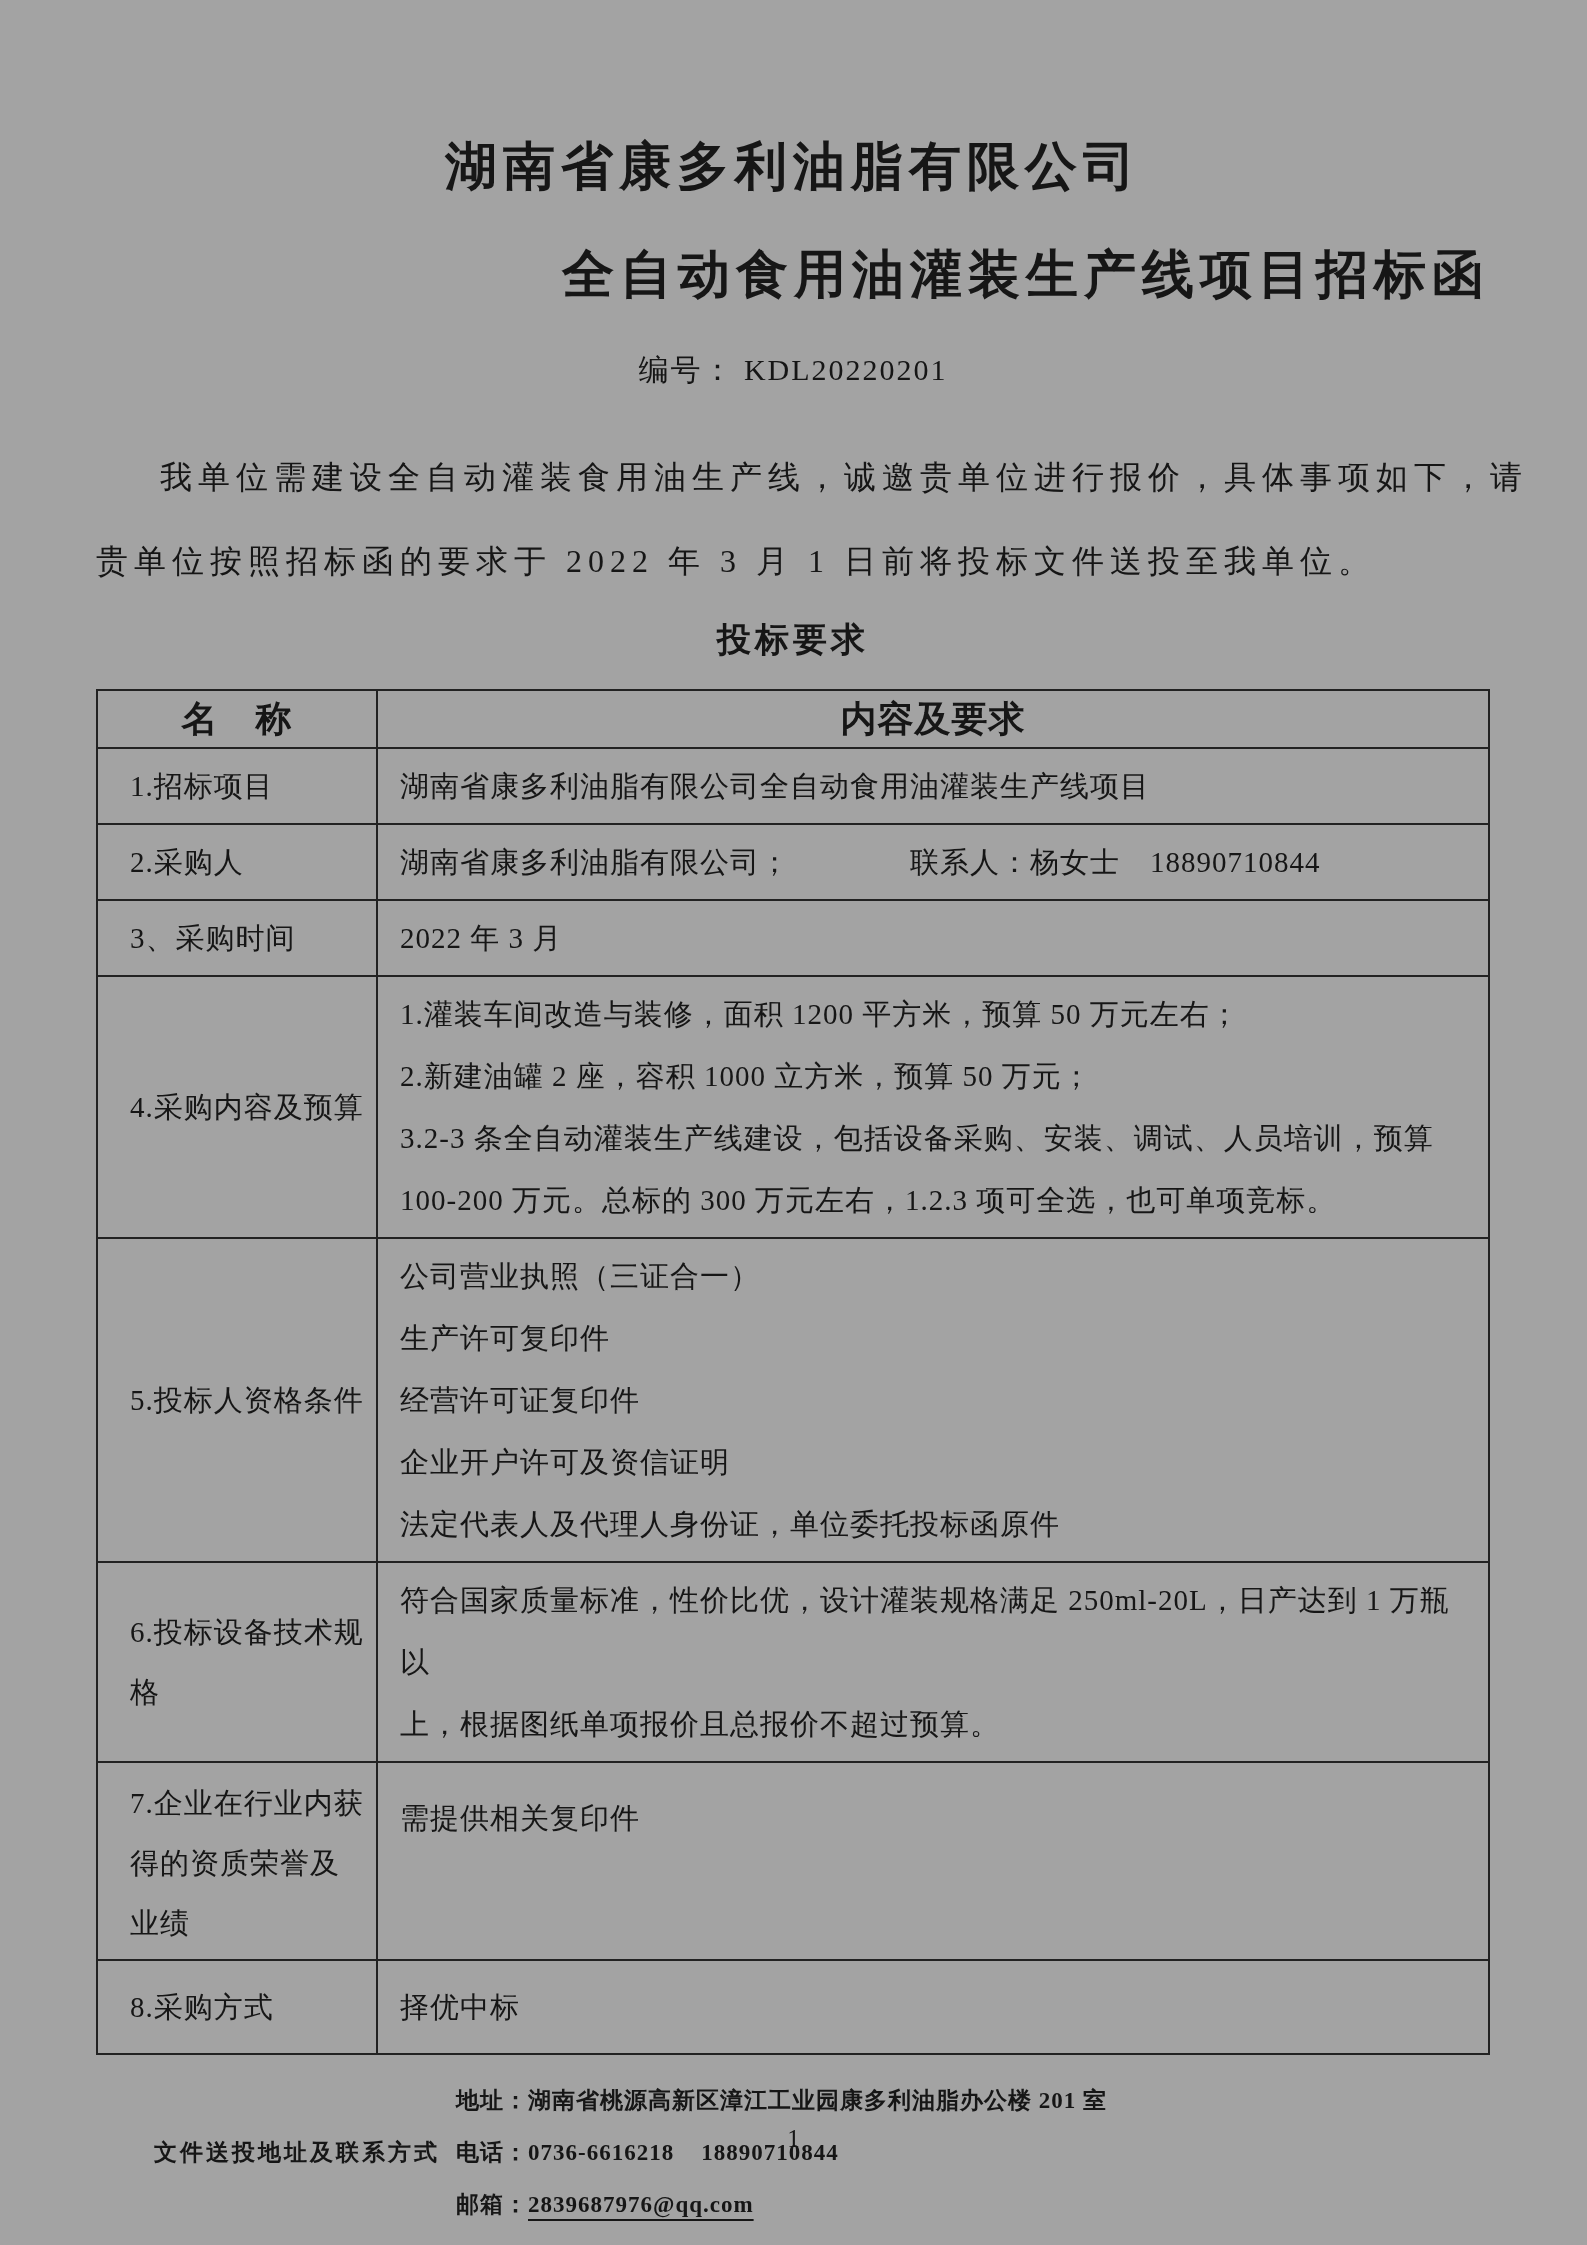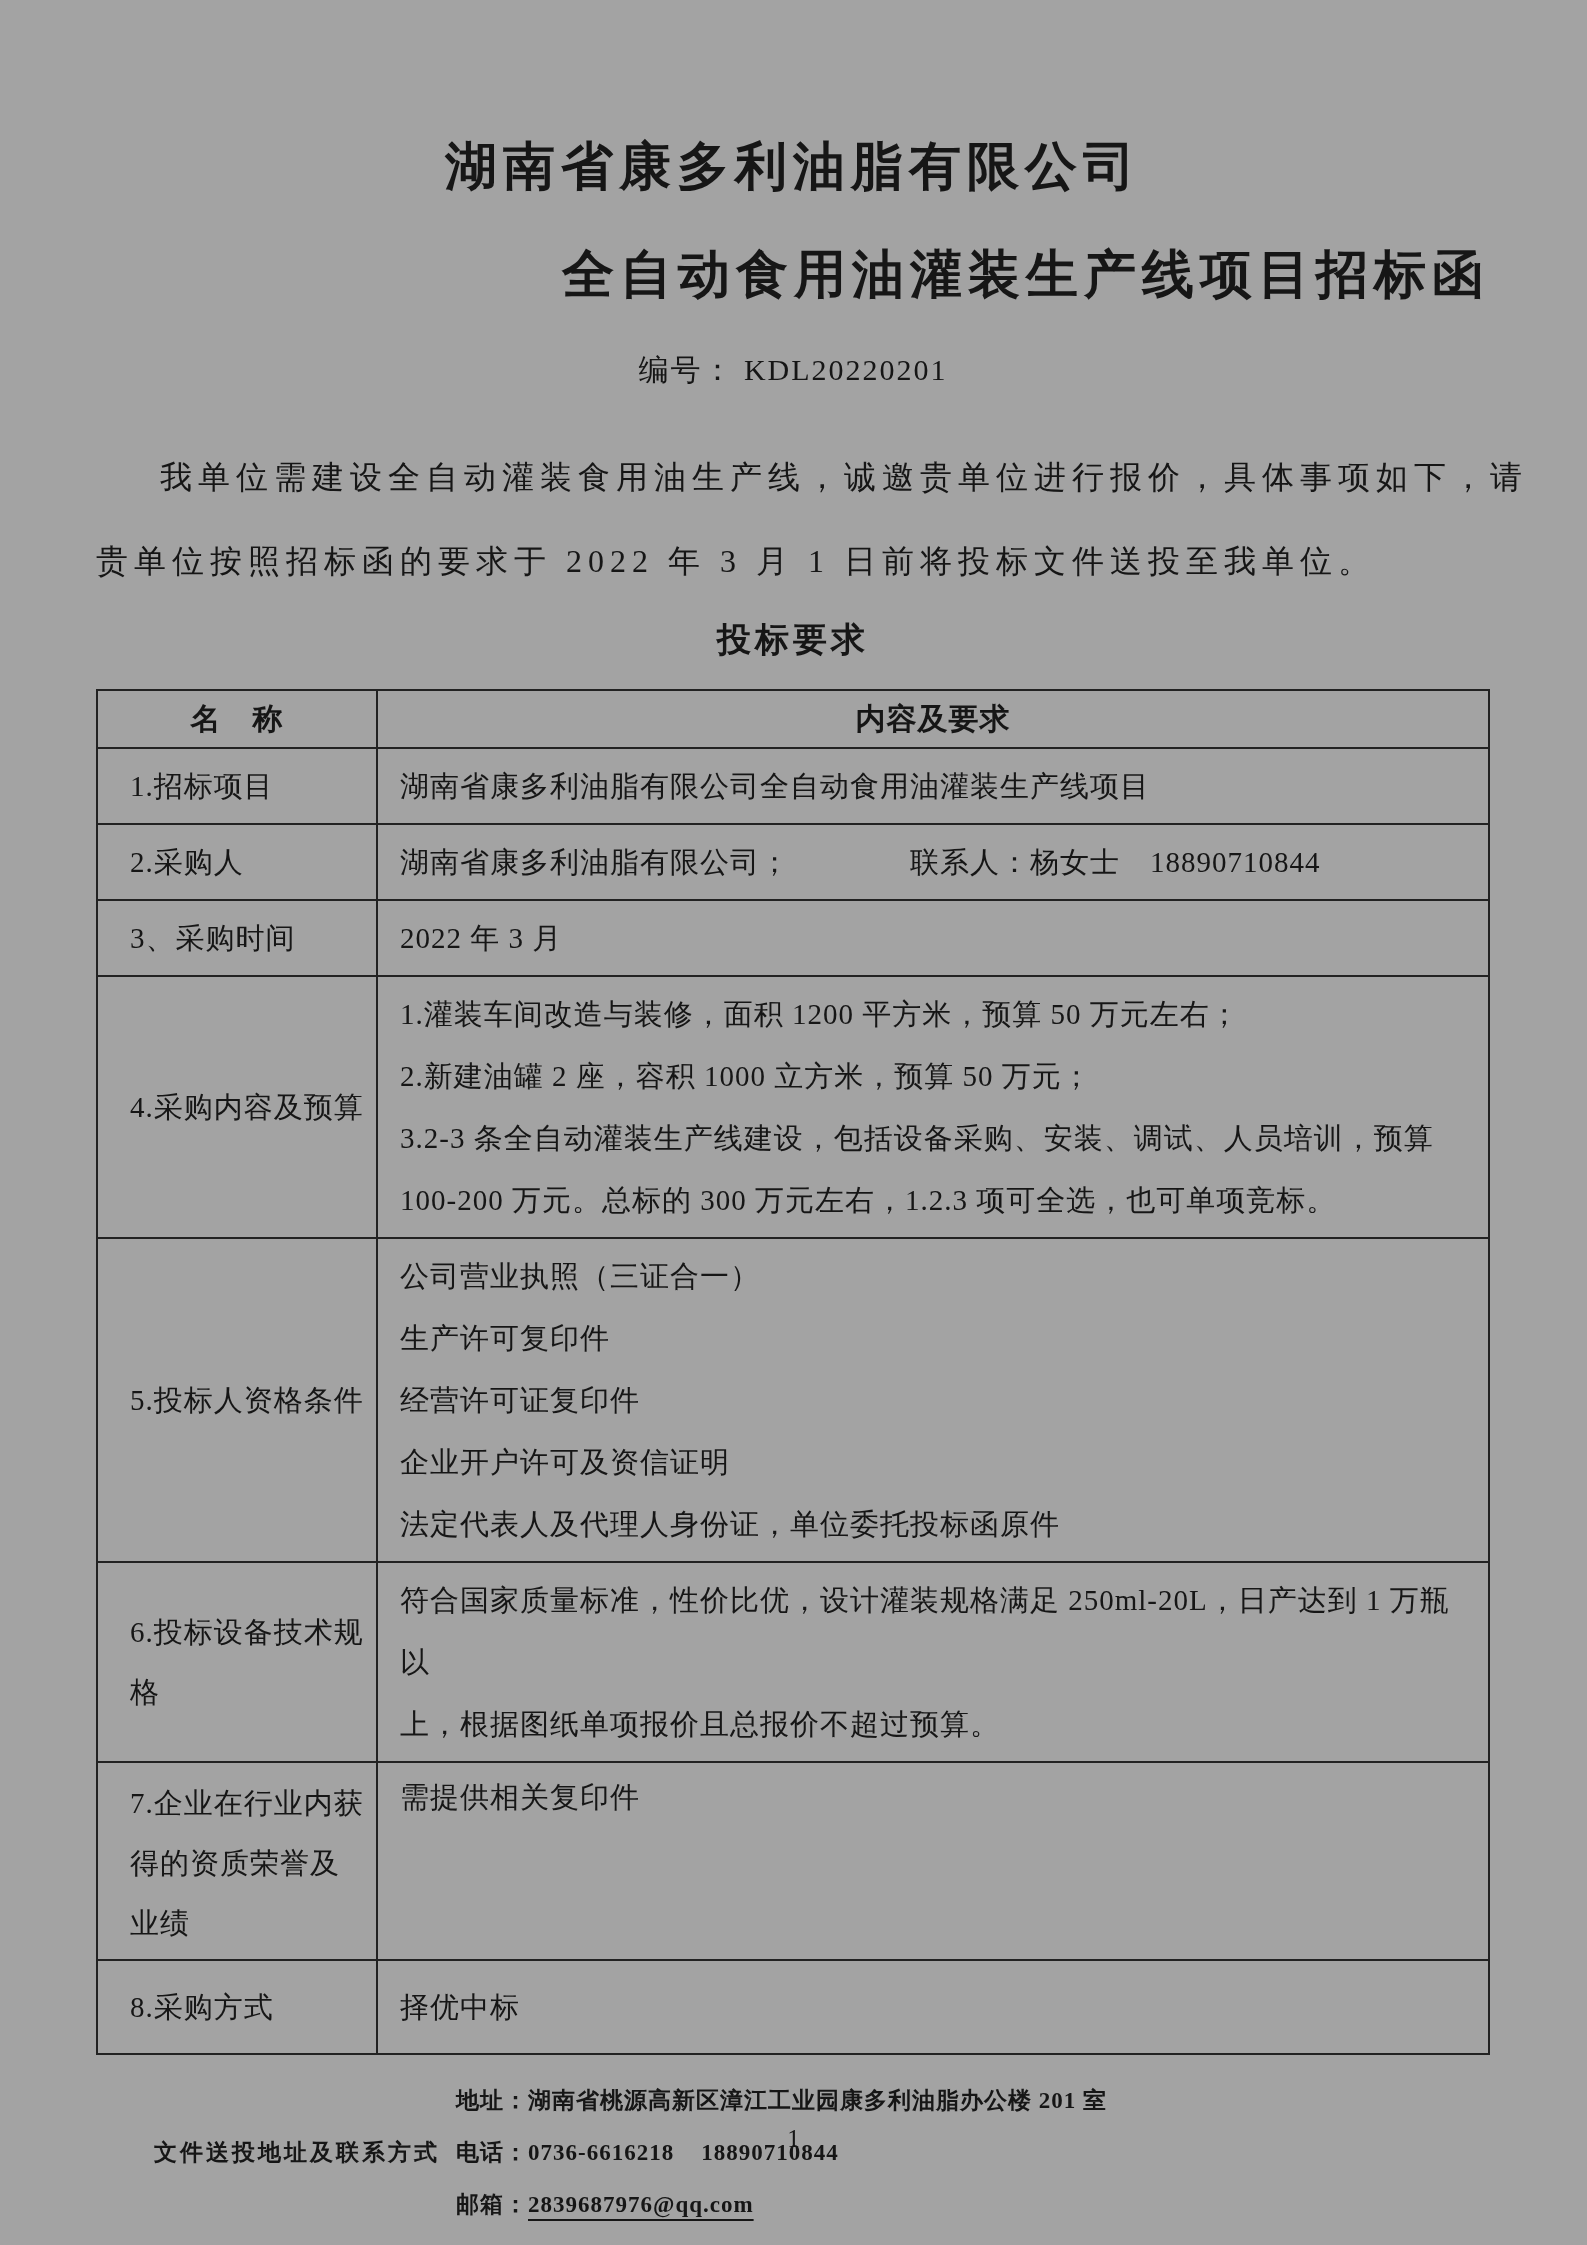--- a/index.html
+++ b/index.html
@@ -65,35 +65,35 @@
     letter-spacing:1px;
   }
   .req-table col.c-name { width:280px; }
   .req-table td, .req-table th {
     border:2px solid #222;
     vertical-align:middle;
   }
   .req-table th {
     font-weight:bold;
     text-align:center;
-    font-size:30px;
+    font-size:36px;
   }
   .req-table td.name-cell { padding:6px 10px 6px 32px; text-align:left; font-weight:normal; line-height:60px; }
   .req-table td.content-cell { padding:6px 14px 6px 22px; line-height:62px; }
   .req-table td.content-cell .cline { white-space:pre-wrap; }
   tr.row-h  { height:58px; }
   tr.row-1, tr.row-2, tr.row-3 { height:70px; }
   tr.row-4 { height:250px; }
   tr.row-5 { height:320px; }
   tr.row-6 { height:132px; }
   tr.row-7 { height:120px; }
   tr.row-8 { height:94px; }
   tr.row-7 td { vertical-align:top; }
   tr.row-7 td.name-cell { padding-top:10px; }
-  tr.row-7 td.content-cell { padding-top:3px; }
+  tr.row-7 td.content-cell { padding-top:24px; }
 
   .footer-contact {
     margin-top:20px;
     display:flex;
     align-items:center;
     font-weight:bold;
     font-size:23px;
   }
   .contact-label {
     margin-left:58px;

